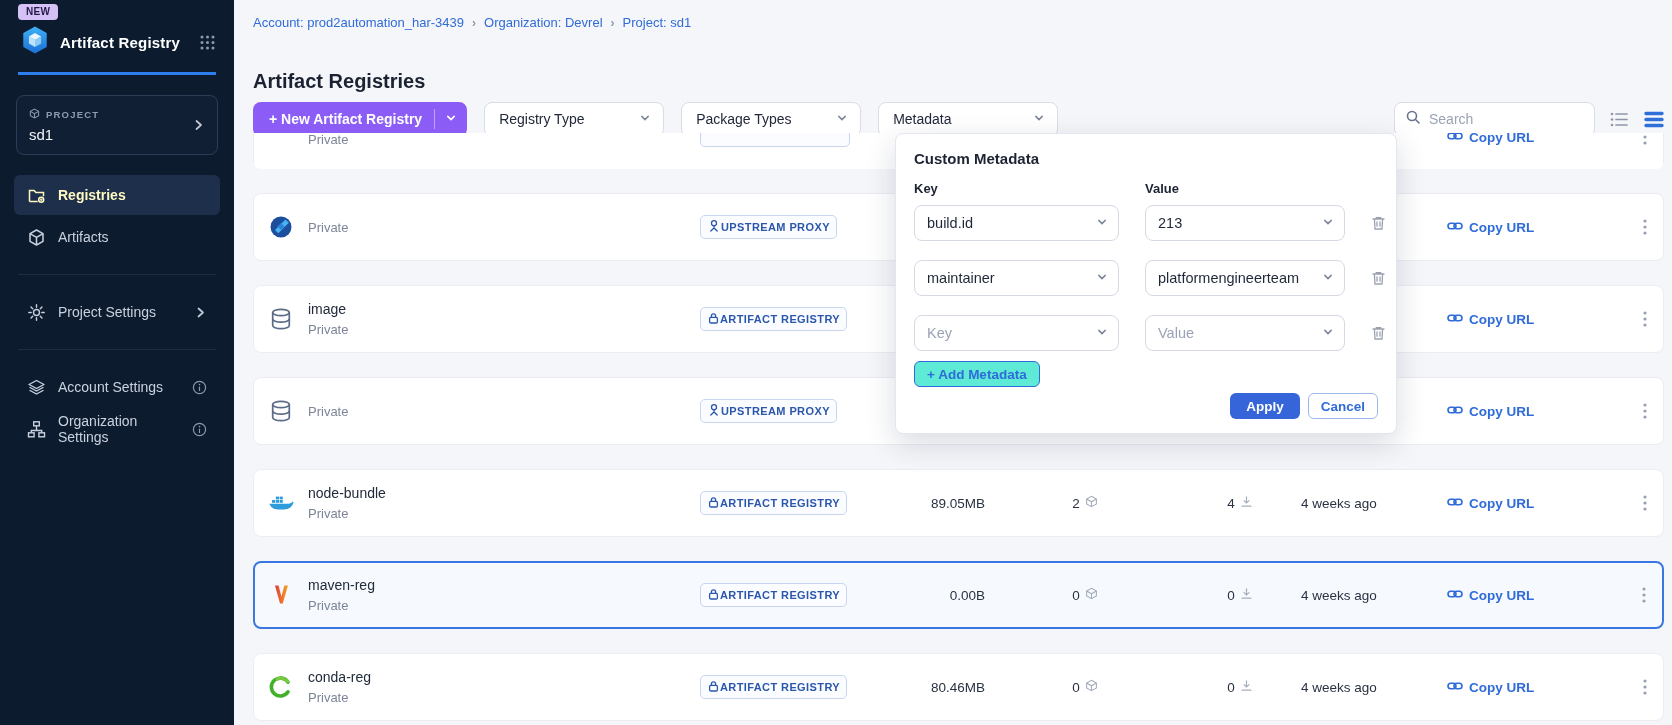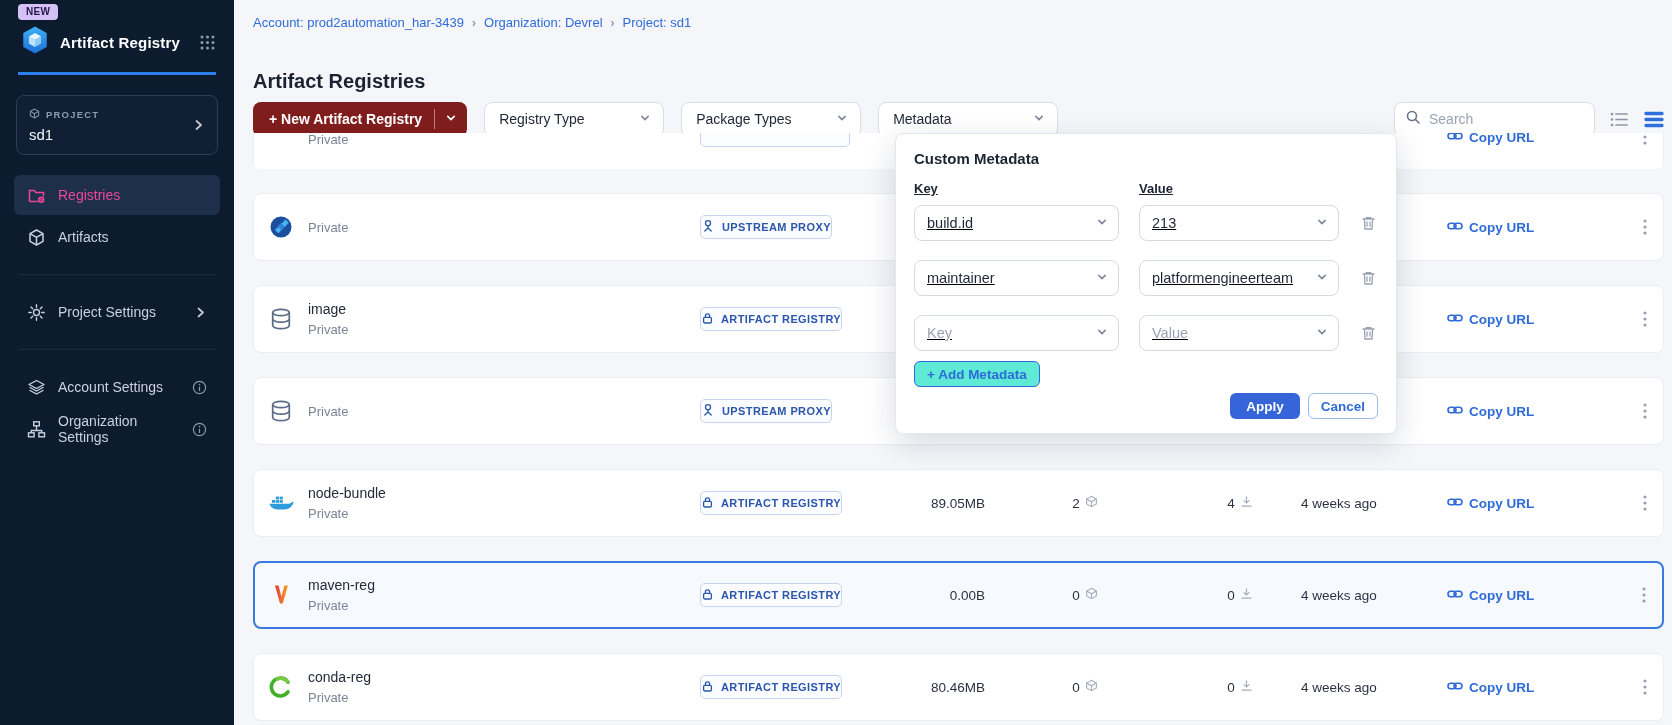--- a/index.html
+++ b/index.html
@@ -12,66 +12,66 @@
 .logo-row { display:flex; align-items:center; gap:10px; margin:5px 18px 13px 20px; }
 .app-title { color:#ffffff; font-weight:bold; font-size:15px; letter-spacing:.2px; }
 .grid-btn { margin-left:auto; cursor:pointer; display:flex; }
 .blue-rule { height:3px; background:#2e7fee; margin:0 18px 20px; }
 .project-card { position:relative; margin:0 16px 20px; background:#101f33; border:1px solid #2d3d55; border-radius:8px; padding:9px 12px 11px; cursor:pointer; }
 .project-top { display:flex; align-items:center; gap:6px; }
 .project-label { font-size:9.5px; letter-spacing:1.2px; color:#8f9bb0; font-weight:bold; }
 .project-name { color:#f2f5f9; font-size:15px; margin-top:3px; }
 .project-chev { position:absolute; right:12px; top:50%; transform:translateY(-50%); display:flex; }
 .nav-item { display:flex; align-items:center; gap:12px; height:40px; margin:2px 14px; padding:0 13px; border-radius:6px; font-size:14px; color:#c9d1df; cursor:pointer; }
-.nav-item.active { background:#1d2f4a; color:#ec4899; font-weight:normal; }
+.nav-item.active { background:#1d2f4a; color:#fef9c3; font-weight:bold; }
 .nav-item .ic { display:flex; align-items:center; }
 .nav-item .tail { margin-left:auto; display:flex; color:#8d99ad; }
 .side-divider { border-top:1px solid #1e2c42; margin:17px 18px; }
 
 
 .main { position:absolute; left:234px; top:0; right:0; bottom:0; }
 .breadcrumb { position:absolute; left:19px; top:15px; font-size:13px; color:#2f6bd9; display:flex; gap:8px; align-items:center; }
 .breadcrumb .sep { color:#8d96a8; font-size:12px; font-weight:bold; }
 .breadcrumb .crumb { cursor:pointer; }
 .page-title { position:absolute; left:19px; top:38px; font-size:20px; font-weight:bold; color:#1b2332;margin-top:32px; }
 
 .toolbar { position:absolute; left:19px; right:8px; top:101px; height:36px; display:flex; align-items:center; }
-.btn-primary { display:flex; align-items:center; background:#7f1d1d; color:#fff; border:none; border-radius:8px; height:35px; padding:0 10px 0 16px; font-size:14px; font-weight:bold; font-family:inherit; cursor:pointer; gap:10px; }
+.btn-primary { display:flex; align-items:center; background:#8b5cf6; color:#fff; border:none; border-radius:8px; height:35px; padding:0 10px 0 16px; font-size:14px; font-weight:bold; font-family:inherit; cursor:pointer; gap:10px; }
 .split-div { width:1px; height:20px; background:rgba(255,255,255,.45); margin-left:2px; }
 .filter { display:flex; align-items:center; justify-content:space-between; width:180px; height:35px; background:#fff; border:1px solid #d9dde6; border-radius:8px; padding:0 12px 0 14px; font-size:14px; color:#22293a; margin-left:17px; cursor:pointer; }
 .search-box { margin-left:auto; display:flex; align-items:center; gap:8px; width:201px; height:35px; background:#fff; border:1px solid #d9dde6; border-radius:8px; padding:14px 10px; }
 .search-box input { border:none; outline:none; width:100%; font-size:14px; font-family:inherit; color:#22293a; background:transparent; }
 .search-box input::placeholder { color:#9aa3b4; }
 .view-icon { margin-left:15px; cursor:pointer; display:flex; align-items:center; }
 
 
 .list { position:absolute; left:19px; right:8px; top:133px; }
 .t-row { display:flex; align-items:center; height:68px; background:#fff; border:1px solid #ebedf3; border-radius:8px; margin-bottom:24px; padding:0 0 0 14px; cursor:pointer; }
 .t-row.selected { border:2px solid #3b77e0; background:#f6faff; padding-left:13px; }
 .row-clip { height:36px; overflow:hidden; margin-bottom:24px; border-radius:0 0 8px 8px; }
 .row-clip .t-row { margin-top:-30px; margin-bottom:0; }
 .c-icon { flex:0 0 40px; display:flex; align-items:center; }
 .c-name { flex:0 0 392px; display:flex; flex-direction:column; gap:5px; }
 .reg-name { font-size:14px; color:#222b3a; }
 .reg-vis { font-size:13px; color:#7c8598; }
 .c-badge { flex:0 0 215px; }
-.pill { display:inline-flex; align-items:center; gap:7px; height:24px; padding:0 0; border:1px solid #c7d5f0; border-radius:5px; background:#fbfcff; color:#2a56ab; font-size:11px; font-weight:bold; letter-spacing:.4px; white-space:nowrap; }
+.pill { display:inline-flex; align-items:center; height:24px; padding:0 6px; border:1px solid #c7d5f0; border-radius:5px; background:#fbfcff; color:#2a56ab; font-size:11px; font-weight:bold; letter-spacing:.4px; white-space:nowrap; }
 .pill.partial { width:150px; }
 .c-size { flex:0 0 70px; text-align:right; font-size:13.5px; color:#2a3242; }
 .c-art { flex:0 0 200px; } .c-dl { flex:0 0 110px; }
 .c-art,.c-dl { display:flex; align-items:center; justify-content:center; gap:5px; font-size:13.5px; color:#2a3242; }
 .c-upd { flex:0 0 140px; font-size:13.5px; color:#2a3242; padding-left:6px; }
 .c-copy { flex:0 0 160px; display:flex; align-items:center; gap:6px; color:#2f6bd9; font-size:13.5px; font-weight:bold; padding-left:12px; }
 .c-menu { flex:1; display:flex; justify-content:flex-end; padding-right:8px; }
 .kebab { padding:6px 8px; cursor:pointer; display:flex; }
 
 
 .popover { position:absolute; left:661px; top:133px; width:502px; background:#fff; border:1px solid #e3e6ee; border-radius:8px; box-shadow:0 10px 30px rgba(20,30,60,.16); padding:16px 18px 14px; z-index:40; }
 .pop-title { font-size:15px; font-weight:bold; color:#1c2434; }
-.pop-grid { display:grid; grid-template-columns:205px 200px 1fr; column-gap:20px; align-items:center;text-decoration:underline; }
+.pop-grid { display:grid; grid-template-columns:205px 200px 1fr; column-gap:26px; align-items:center; }
 .pop-labels { margin-top:14px; font-size:13px; font-weight:bold; color:#1c2434; }
 .pop-row { margin-top:19px; }
 .pop-row.first { margin-top:9px; }
 .p-select { display:flex; align-items:center; justify-content:space-between; height:36px; border:1px solid #d5d9e4; border-radius:8px; padding:0 10px 0 12px; font-size:14.5px; color:#1f2838; background:#fff; cursor:pointer; }
 .p-select.ph { color:#9aa3b4; }
 .trash-btn { justify-self:center; cursor:pointer; display:flex; }
 .btn-outline { margin-top:10px; height:26px; padding:0 12px; border:1.5px solid #2f6bd9; color:#2f6bd9; background:#5eead4; border-radius:6px; font-size:13.5px; font-weight:bold; font-family:inherit; cursor:pointer; }
 .pop-actions { display:flex; justify-content:flex-end; gap:8px; margin-top:6px; }
 .btn-apply { height:26px; padding:0 16px; background:#3565d9; color:#fff; border:none; border-radius:6px; font-weight:bold; font-size:13.5px; font-family:inherit; cursor:pointer; }
 .btn-cancel { height:26px; padding:0 12px; background:#fff; color:#2f6bd9; border:1.5px solid #9db9ea; border-radius:6px; font-weight:bold; font-size:13.5px; font-family:inherit; cursor:pointer; }

